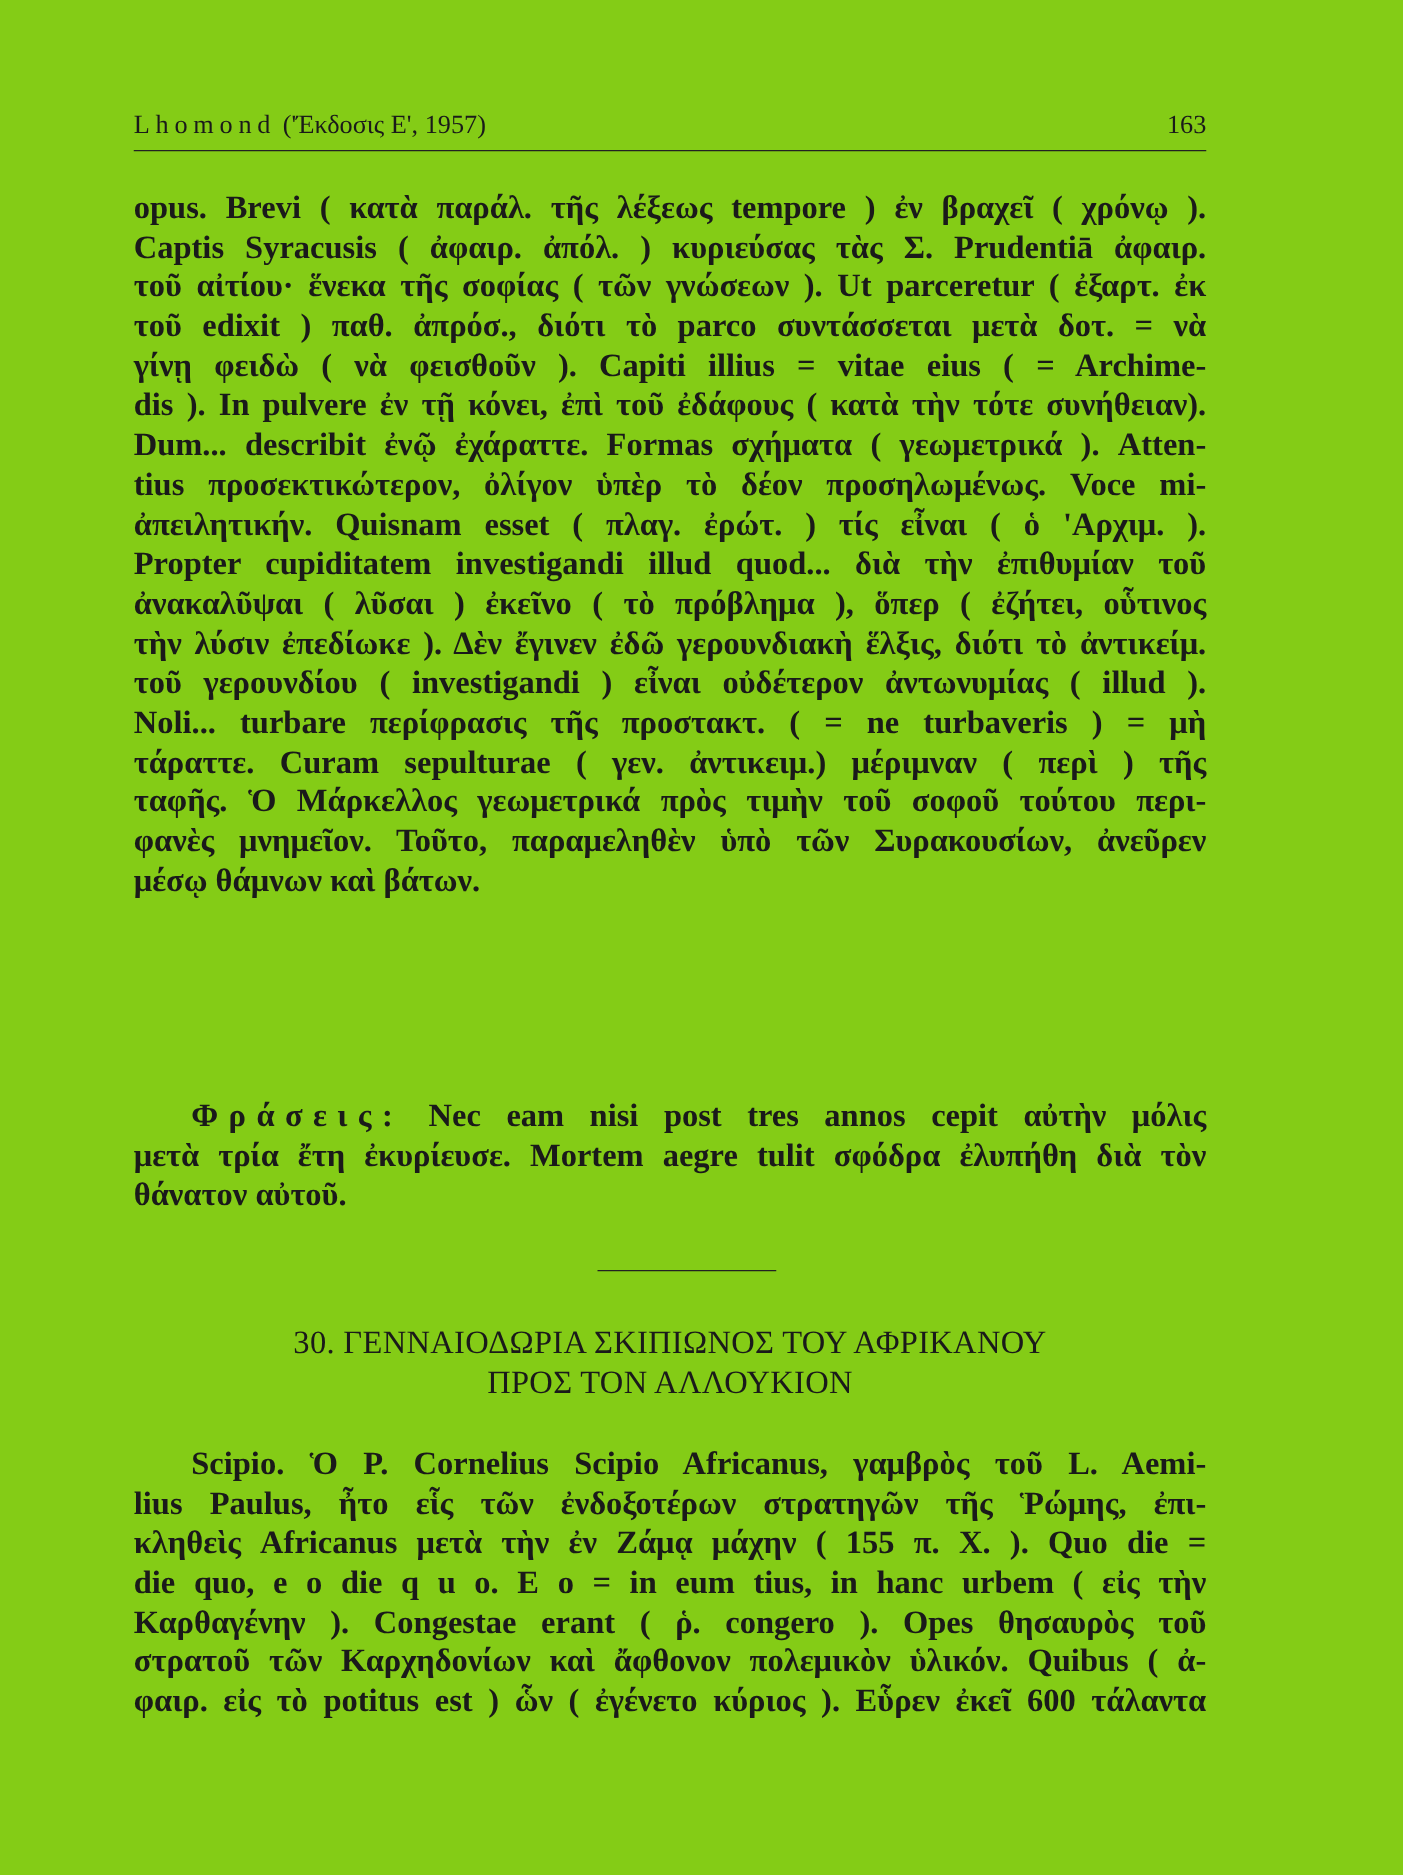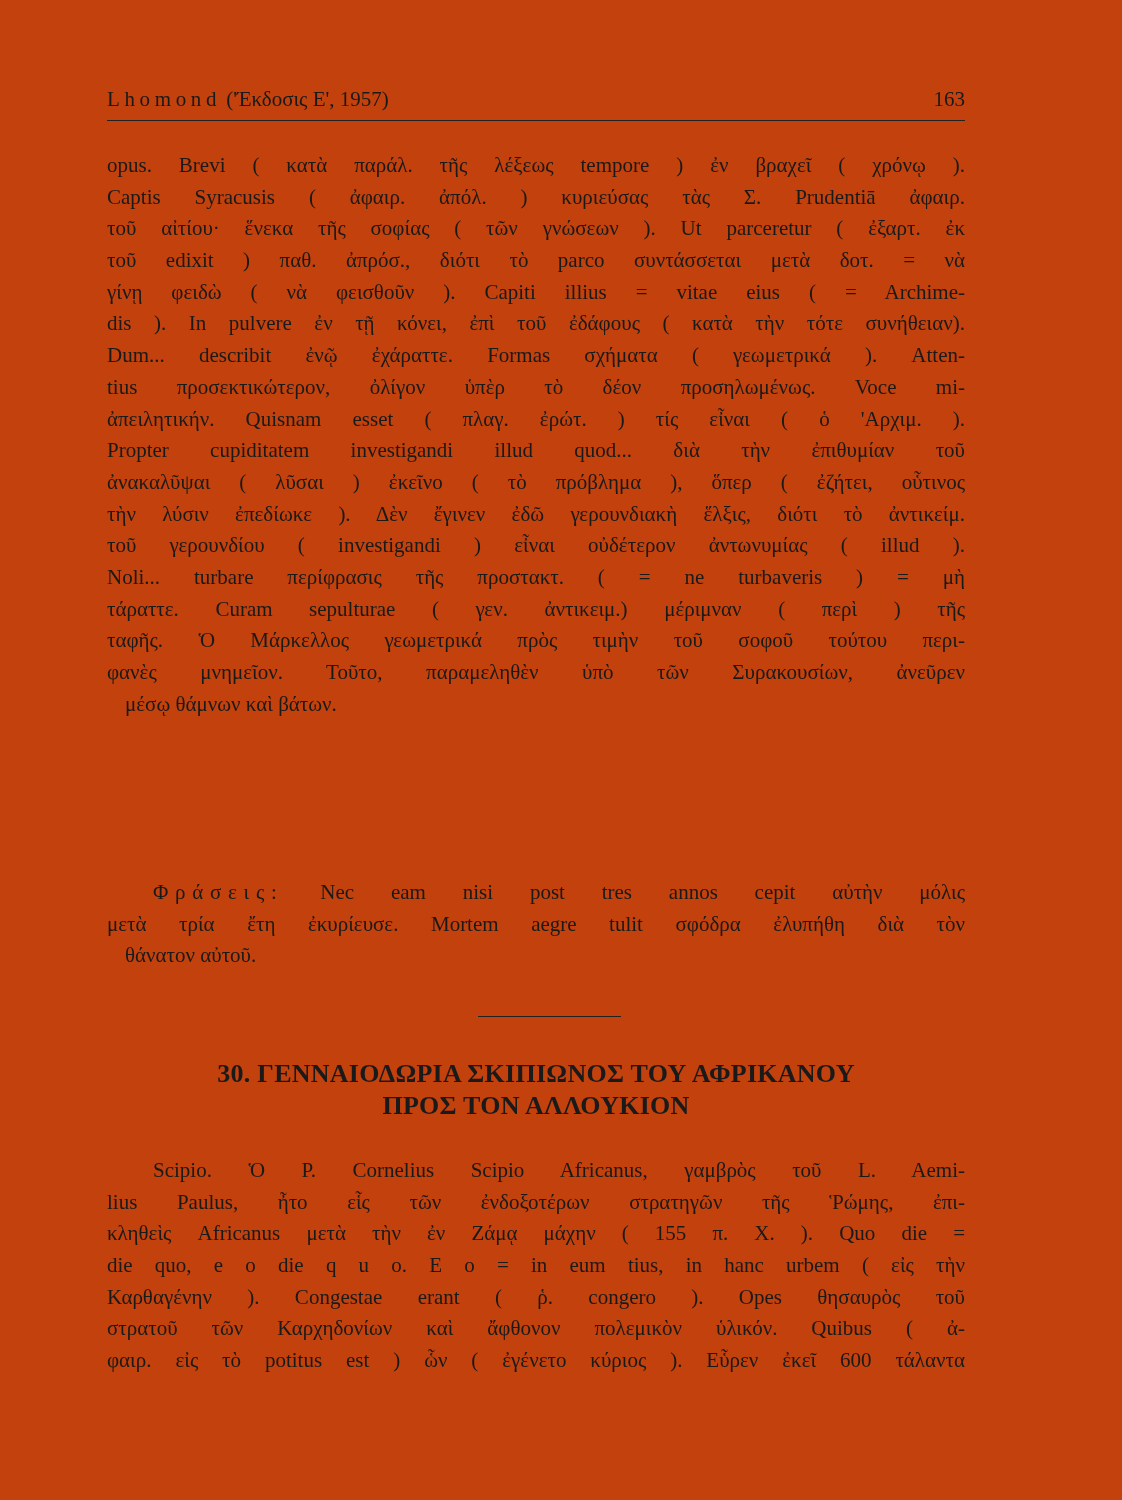--- a/index.html
+++ b/index.html
@@ -12,21 +12,21 @@
     height: 1500px;
     position: relative;
     overflow: hidden;
     font-family: "Liberation Serif", "DejaVu Serif", serif;
     color: #1a1a1a;
   }
   .page {
     position: absolute;
     left: 0; top: 0;
     width: 1122px; height: 1500px;
-    background: #c2410c;
+    background: #84cc16;
   }
   .running-head {
     position: absolute;
     left: 107px;
     top: 87px;
     width: 858px;
     height: 28px;
     font-size: 21px;
     display: flex;
     justify-content: space-between;
@@ -40,33 +40,33 @@
     left: 107px;
     top: 120px;
     width: 858px;
     height: 0;
     border-top: 1.5px solid #222;
   }
   .body-text {
     position: absolute;
     left: 107px;
     width: 858px;
-    font-size: 21px;
+    font-size: 26px;
     line-height: 31.7px;
+    font-weight: bold;
   }
   .body-text .line {
     display: block;
     white-space: nowrap;
     text-align: justify;
     text-align-last: justify;
     height: 31.7px;
   }
   .body-text .line.last {
     text-align-last: left;
-    margin-left: 18px;
   }
   .para1 { top: 150px; }
   .phrases { top: 877px; }
   .phrases .line.indent { padding-left: 46px; }
   .spaced {
     letter-spacing: 0.32em;
   }
   .divider {
     position: absolute;
     left: 478px;
@@ -79,21 +79,20 @@
     left: 107px;
     top: 1058px;
     width: 858px;
     text-align: center;
     font-size: 26px;
     line-height: 32px;
     letter-spacing: 0.01em;
   }
   .section-title .line {
     display: block;
-    font-weight: bold;
   }
   .para2 { top: 1155px; }
   .para2 .line.indent { padding-left: 46px; }
 </style>
 </head>
 <body>
 
 <div class="page">
 
   <div class="running-head">

